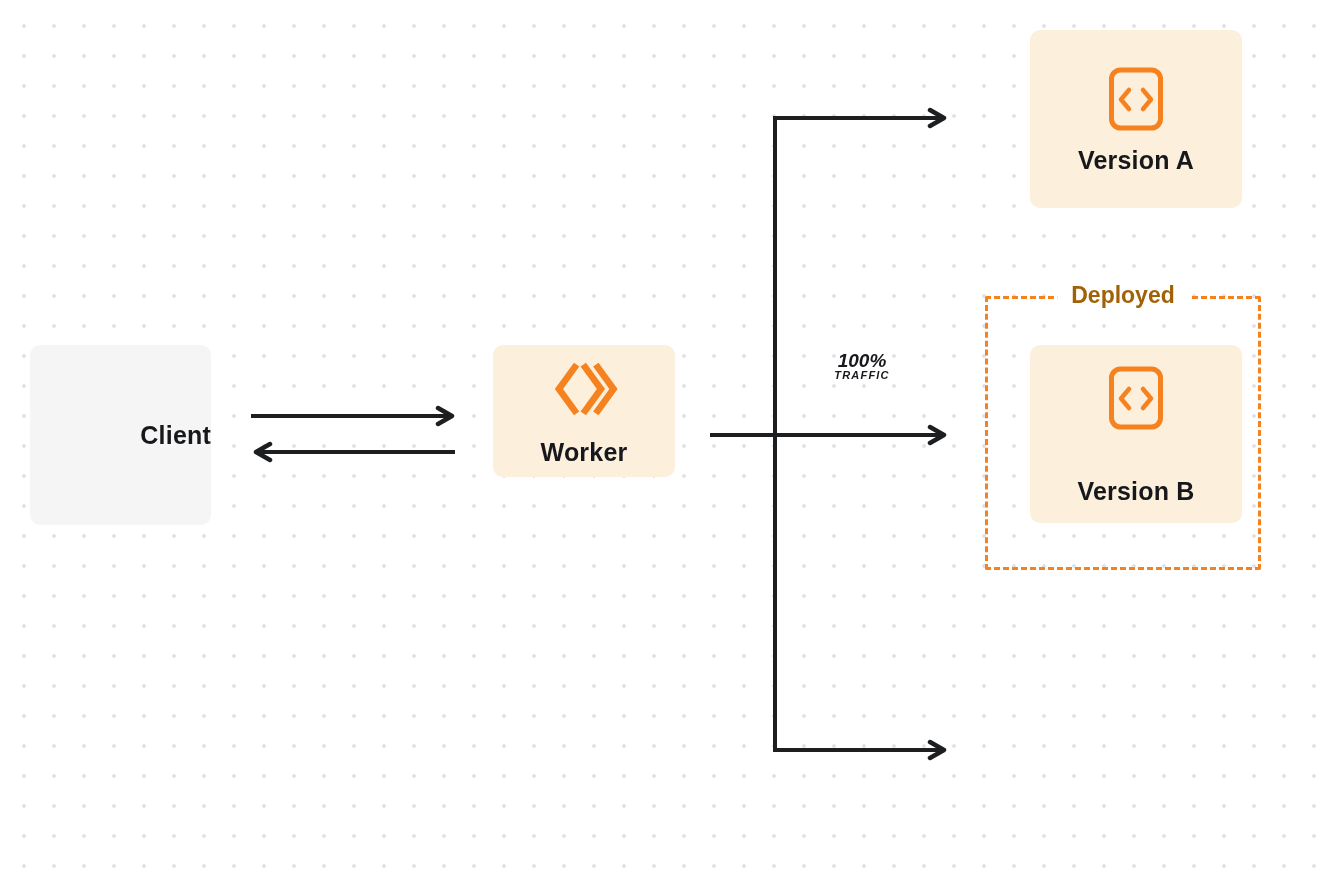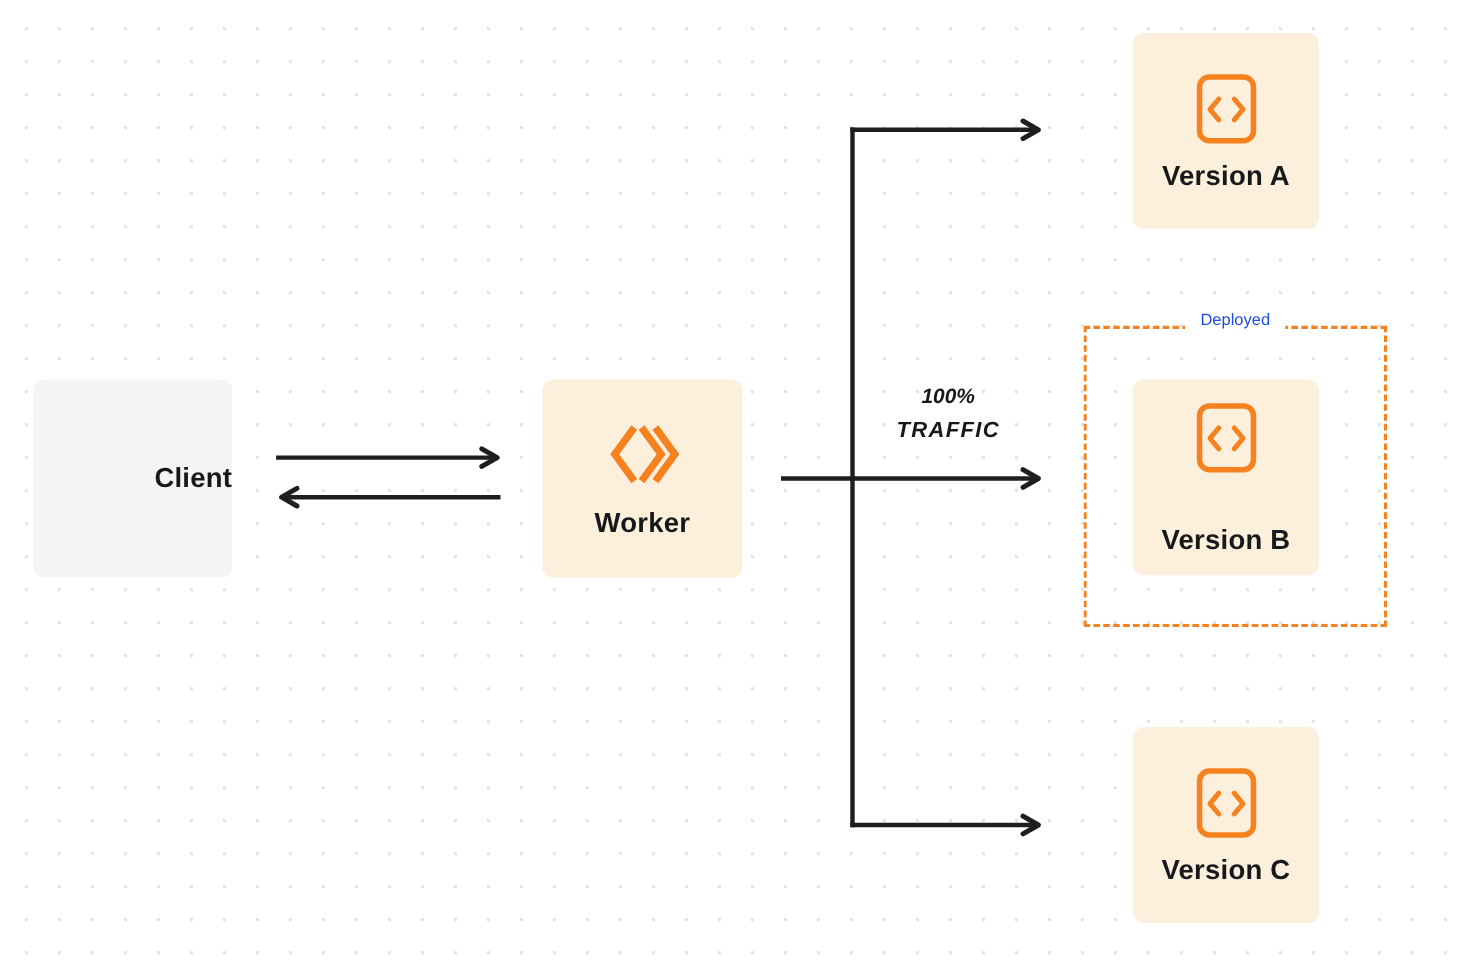--- a/index.html
+++ b/index.html
@@ -42,27 +42,27 @@
 
   .client {
     left: 30px; top: 345px;
     width: 181px; height: 180px;
     background: #f5f5f6;
     align-items: flex-end;
   }
 
   .worker {
     left: 493px; top: 345px;
-    width: 182px; height: 180px;
+    width: 182px; height: 132px;
     background: #fcefdc;
     gap: 20px;
   }
 
   .version {
-    width: 169px; height: 178px;
+    width: 212px; height: 178px;
     background: #fcefdc;
     gap: 16px;
   }
   .version-a { left: 1030px; top: 30px; }
   .version-b { left: 1030px; top: 345px; gap: 48px; }
   .version-c { left: 1030px; top: 661px; }
 
   .icon-wrap { display: flex; align-items: center; justify-content: center; }
 
   .deployed {
@@ -72,38 +72,38 @@
     border: 3px dashed #f6821f;
     border-radius: 2px;
   }
   .deployed-label {
     position: absolute;
     top: -17px;
     left: 50%;
     transform: translateX(-50%);
     background: #ffffff;
     padding: 0 14px;
-    color: #1d4ed8;
-    font-weight: 400;
-    font-size: 15px;
+    color: #a16207;
+    font-weight: 700;
+    font-size: 23px;
     line-height: 1.2;
     white-space: nowrap;
   }
 
   .traffic {
     position: absolute;
     left: 788px; top: 351px;
     width: 148px;
     text-align: center;
     color: #17181c;
     font-weight: 700;
     font-style: italic;
   }
   .traffic .pct { font-size: 19px; line-height: 1; }
-  .traffic .txt { font-size: 20px; line-height: 1; letter-spacing: 1.2px; margin-top: 11px; }
+  .traffic .txt { font-size: 11px; line-height: 1; letter-spacing: 1.2px; }
 </style>
 </head>
 <body>
 
 <div class="canvas">
 
   <svg class="connectors" width="1338" height="878" viewBox="0 0 1338 878" xmlns="http://www.w3.org/2000/svg">
     <defs>
       <marker id="ah" markerUnits="userSpaceOnUse" markerWidth="26" markerHeight="26" refX="18" refY="11" orient="auto">
         <path d="M4 3 L18 11 L4 19" fill="none" stroke="#1d1e20" stroke-width="4.5" stroke-linecap="round" stroke-linejoin="round"></path>
@@ -171,26 +171,14 @@
         <rect x="3.5" y="4" width="49" height="58" rx="9" fill="none" stroke="#f6821f" stroke-width="5"></rect>
         <g fill="none" stroke="#f6821f" stroke-width="4.5" stroke-linecap="round" stroke-linejoin="round">
           <path d="M21 24 L13 33.5 L21 43"></path>
           <path d="M35 24 L43 33.5 L35 43"></path>
         </g>
       </svg>
     </span>
     <span class="label">Version B</span>
   </div>
 
-  <div class="node version version-c">
-    <span class="icon-wrap">
-      <svg width="56" height="66" viewBox="0 0 56 66" xmlns="http://www.w3.org/2000/svg">
-        <rect x="3.5" y="4" width="49" height="58" rx="9" fill="none" stroke="#f6821f" stroke-width="5"></rect>
-        <g fill="none" stroke="#f6821f" stroke-width="4.5" stroke-linecap="round" stroke-linejoin="round">
-          <path d="M21 24 L13 33.5 L21 43"></path>
-          <path d="M35 24 L43 33.5 L35 43"></path>
-        </g>
-      </svg>
-    </span>
-    <span class="label">Version C</span>
-  </div>
 
 </div>
 
 </body></html>

